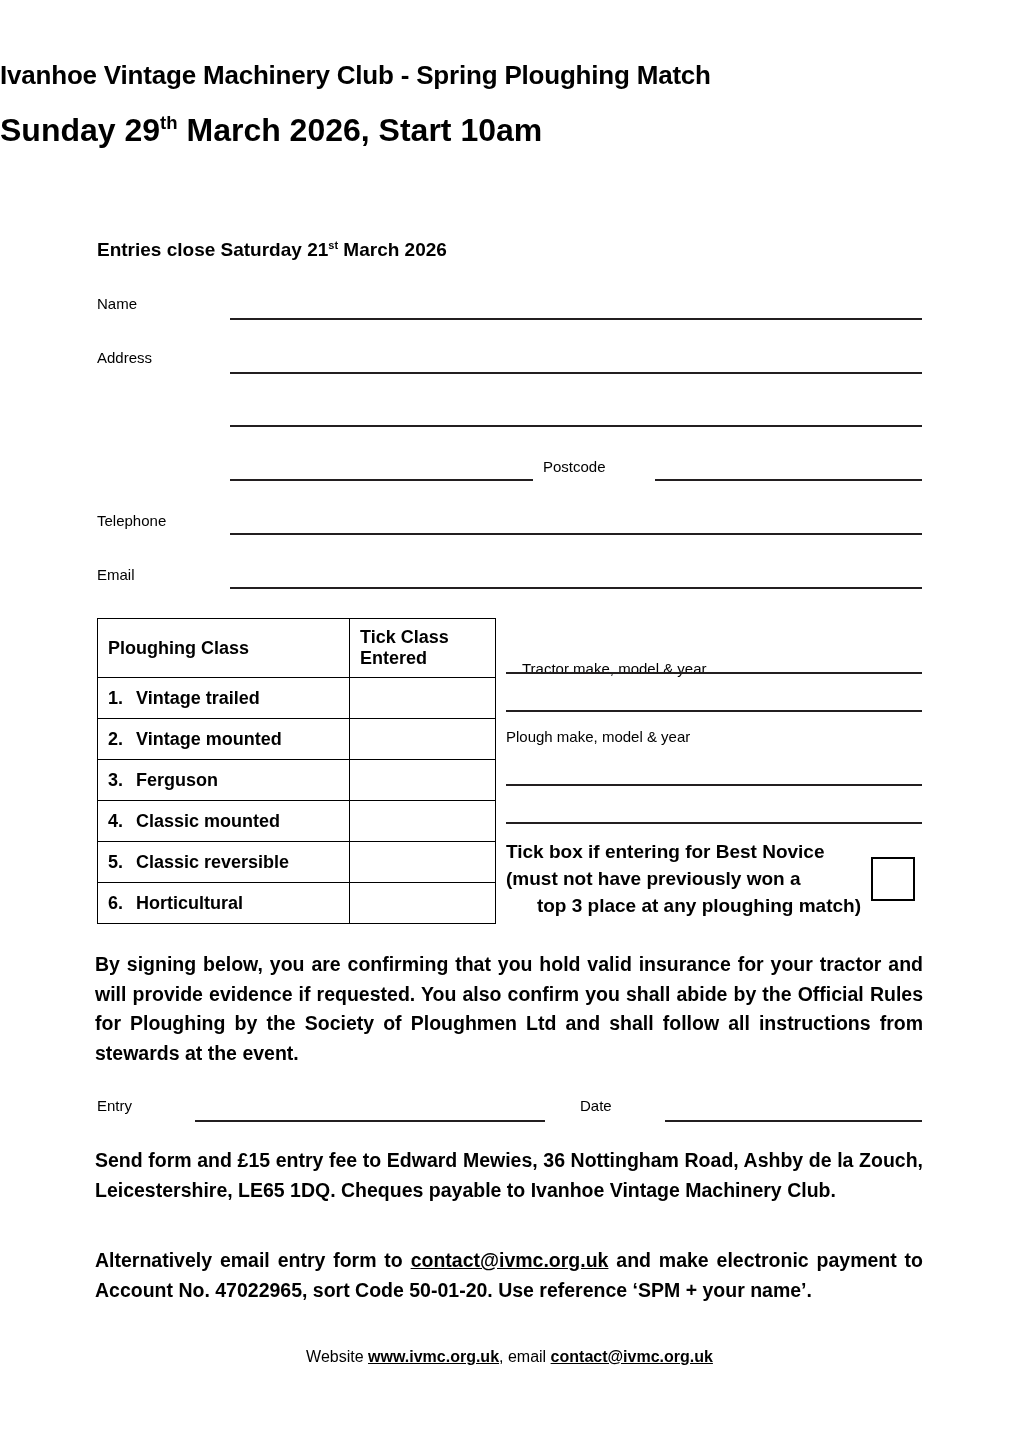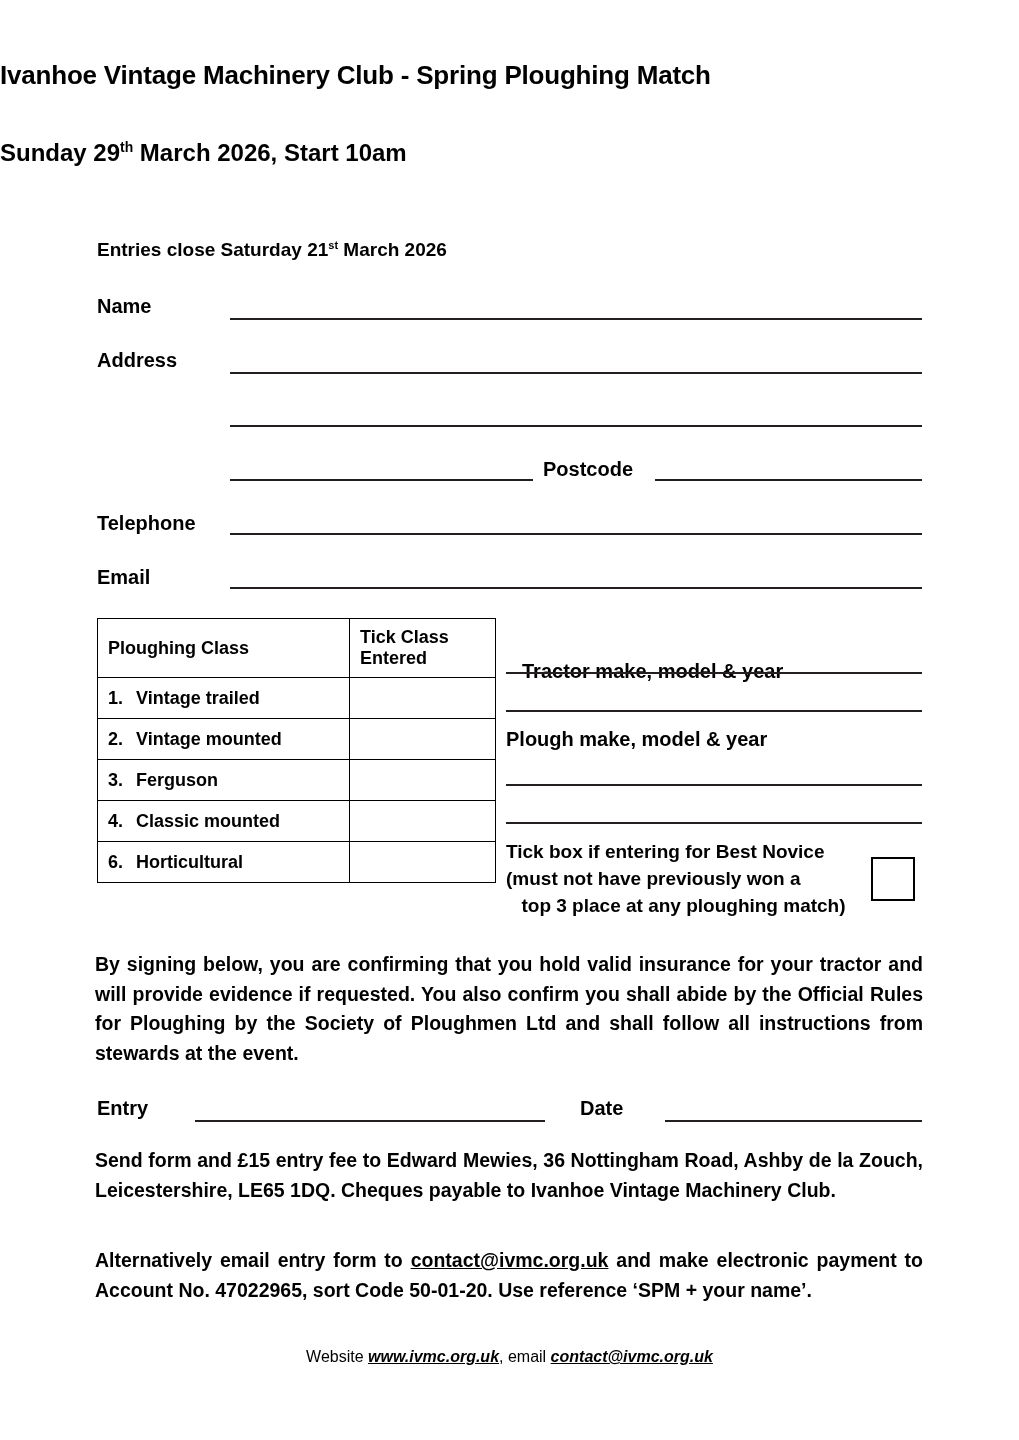--- a/index.html
+++ b/index.html
@@ -22,43 +22,43 @@
     height: 1440px;
     background: #ffffff;
   }
   .doc-title {
     font-size: 26px;
     font-weight: bold;
     letter-spacing: -0.2px;
     position: absolute; top: 60px; left: 0; width: 1019px;
   }
   .doc-subtitle {
-    font-size: 24px;
-    font-weight: bold;
-    position: absolute; top: 112px; left: 0; width: 1019px; margin-top: 27px;
+    font-size: 32px;
+    font-weight: bold;
+    position: absolute; top: 112px; left: 0; width: 1019px;
   }
   .doc-formtitle {
     font-size: 24px;
     font-weight: bold;
     position: absolute; top: 180px; left: 0; width: 1019px;
   }
   sup { font-size: 0.58em; vertical-align: super; line-height: 0; }
 
   .entries-close {
     position: absolute;
     left: 97px; top: 239px;
     font-size: 19px;
     font-weight: bold;
   }
 
   
   .field-label {
     position: absolute;
-    font-size: 20px;
-    font-weight: bold;
+    font-size: 15px;
+    font-weight: normal;
     white-space: nowrap;
   }
   .rule {
     position: absolute;
     height: 0;
     border-top: 2px solid #231f20;
   }
 
   .lbl-name     { left: 97px;  top: 295px; }
   .rule-name    { left: 230px; top: 318px; width: 692px; }
@@ -112,21 +112,21 @@
   .novice-block {
     position: absolute;
     left: 506px; top: 839px;
     width: 355px;
     font-size: 19px;
     font-weight: bold;
     line-height: 1.42;
     text-align: justify;
     text-justify: inter-word;
   }
-  .novice-block .last-line { text-align: center; }
+  .novice-block .last-line { text-align: right; }
   .novice-checkbox {
     position: absolute;
     left: 871px; top: 857px;
     width: 44px; height: 44px;
     border: 2px solid #000000;
     background: #ffffff;
     box-sizing: border-box;
   }
 
   
@@ -165,21 +165,21 @@
   
   .footer {
     position: absolute;
     left: 0; top: 1345px;
     width: 1019px;
     text-align: center;
     font-size: 16px;
     font-weight: normal;
     line-height: 1.55;
   }
-  .footer .bold-link { font-weight: bold; text-decoration: underline; font-style: italic; }
+  .footer .bold-link { font-weight: bold; text-decoration: underline; }
 </style>
 </head>
 <body>
 
 <div class="page">
 
   <div class="doc-title">Ivanhoe Vintage Machinery Club - Spring Ploughing Match</div>
 
   <div class="doc-subtitle"><span>Sunday 29</span><sup>th</sup><span> March 2026, Start 10am</span></div>
 
@@ -221,20 +221,24 @@
       <tr>
         <td><span class="cell-num">2.</span><span>Vintage mounted</span></td>
         <td class="tick-cell"></td>
       </tr>
       <tr>
         <td><span class="cell-num">3.</span><span>Ferguson</span></td>
         <td class="tick-cell"></td>
       </tr>
       <tr>
         <td><span class="cell-num">4.</span><span>Classic mounted</span></td>
+        <td class="tick-cell"></td>
+      </tr>
+      <tr>
+        <td><span class="cell-num">5.</span><span>Classic reversible</span></td>
         <td class="tick-cell"></td>
       </tr>
       <tr>
         <td><span class="cell-num">6.</span><span>Horticultural</span></td>
         <td class="tick-cell"></td>
       </tr>
     </tbody>
   </table>
 
   <div class="field-label lbl-tractor">Tractor make, model &amp; year</div>

